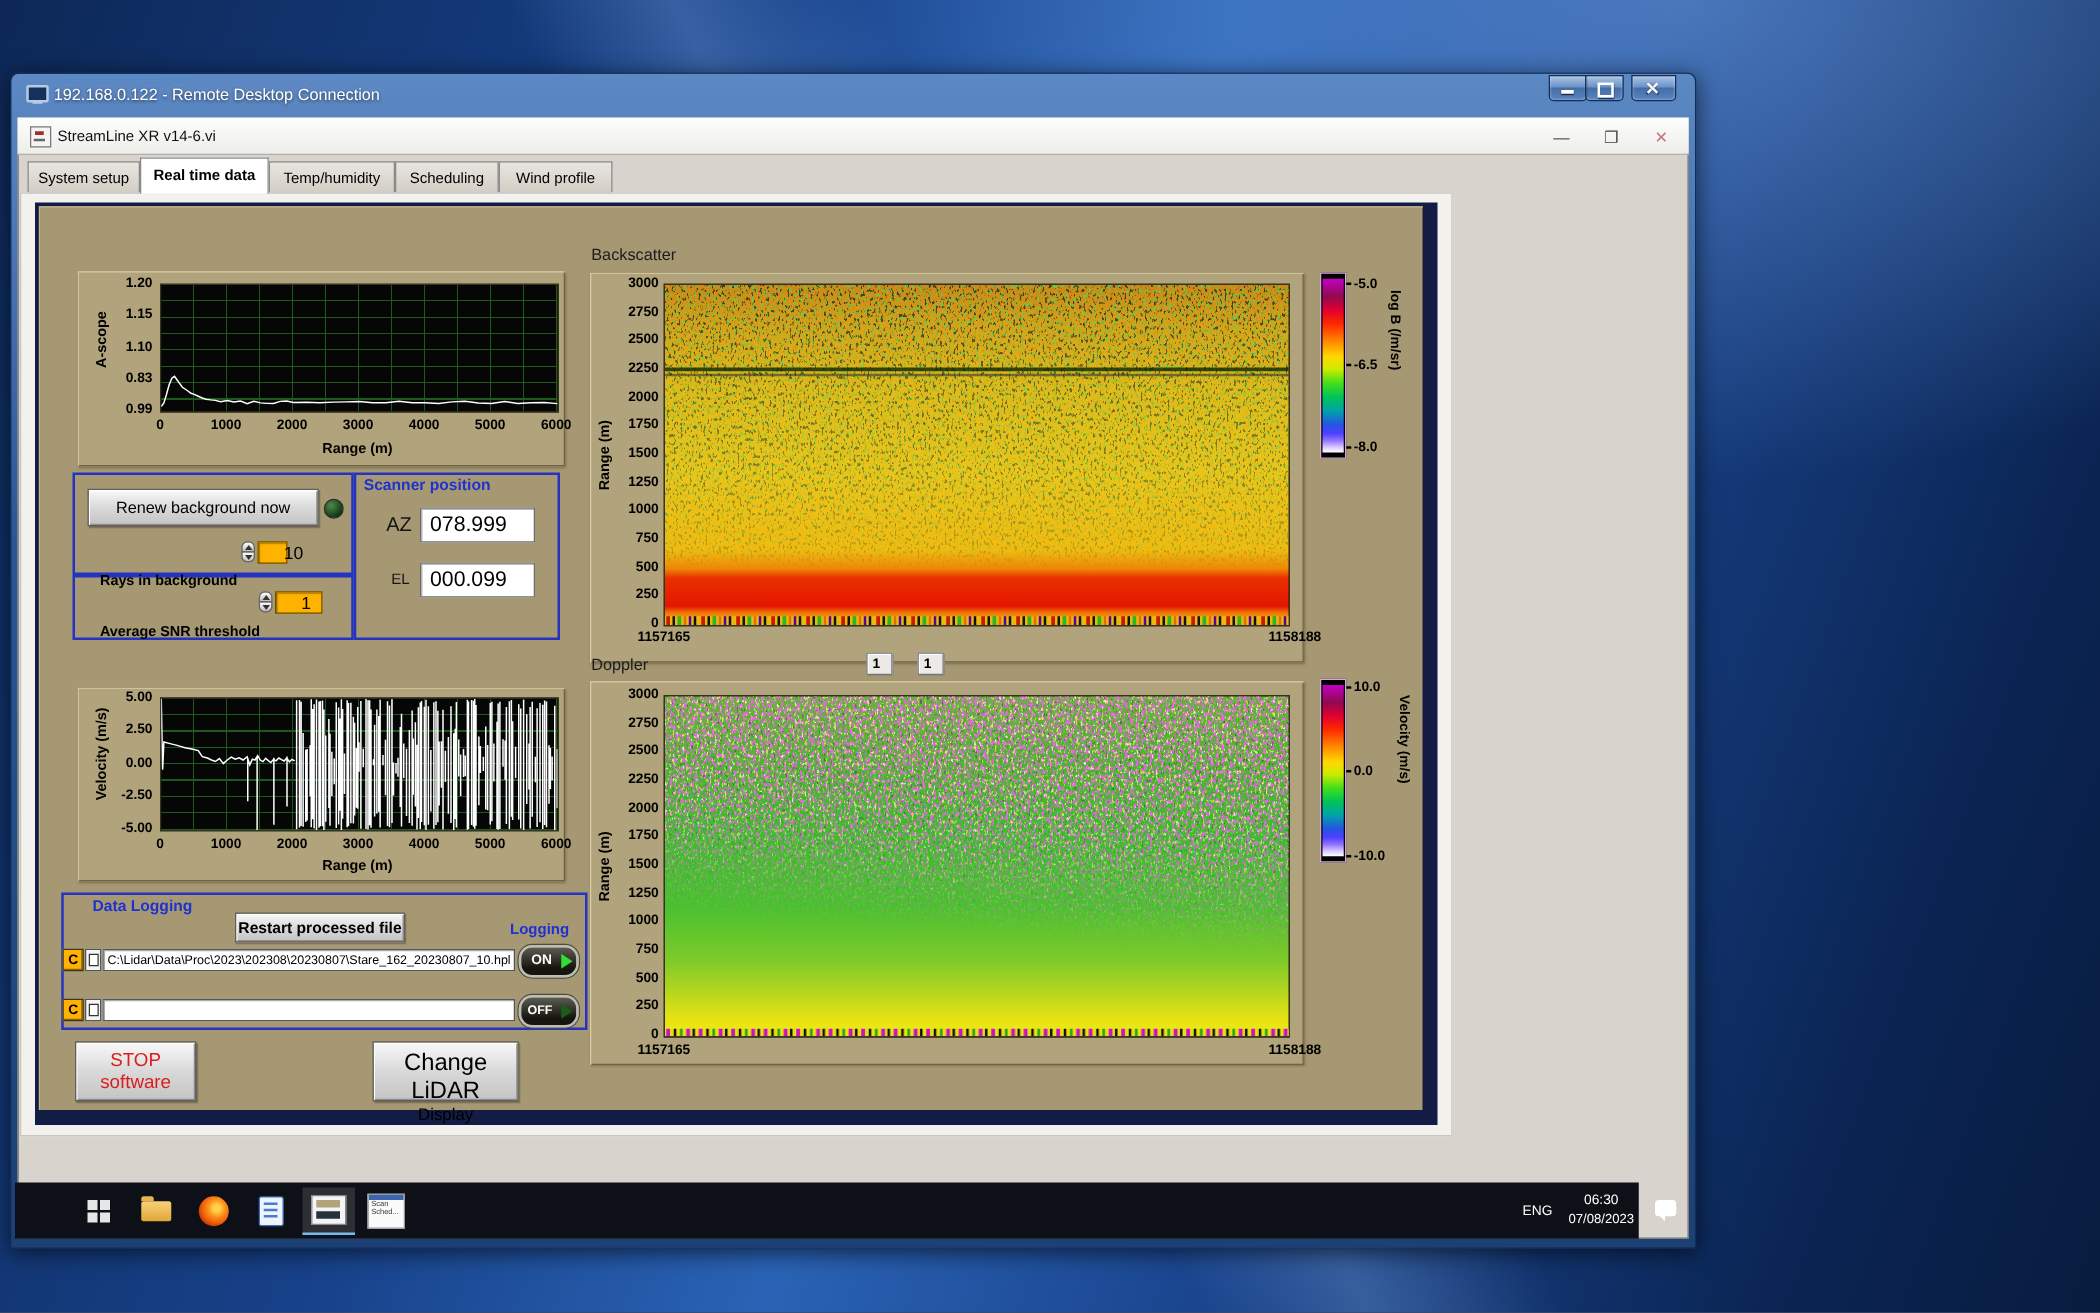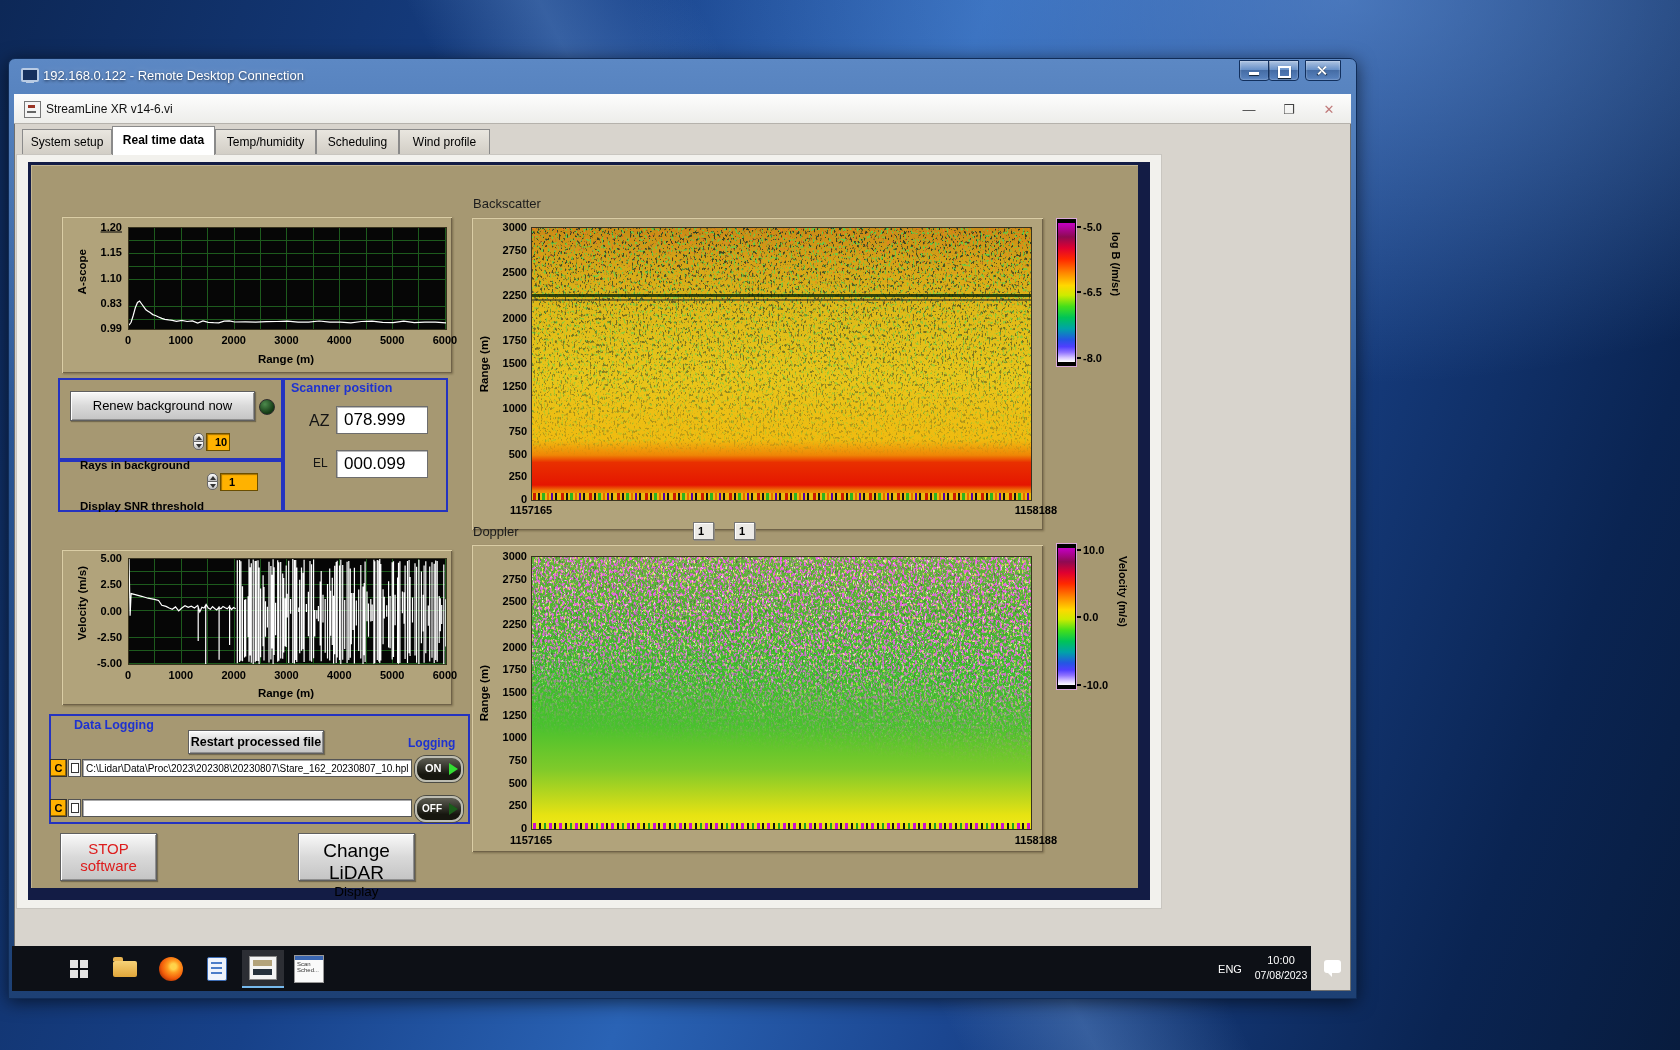--- a/index.html
+++ b/index.html
@@ -59,21 +59,21 @@
   .cb-grad{width:100%;height:100%;}
   .cb-bs,.cb-dp{background:linear-gradient(180deg,#c400c4 0%,#8e0a52 10%,#e00030 18%,#ff2800 26%,#ff8800 36%,#ffd800 45%,#cdeb00 52%,#45df1a 60%,#00c457 68%,#00a3a8 76%,#2455e4 84%,#4f3fff 89%,#8f72ff 93%,#d9c8ff 97%,#ffffff 100%);}
   .cblab{position:absolute;font-size:11px;font-weight:bold;color:#000;transform:translateY(-50%);white-space:nowrap;}
   .cbdash{position:absolute;width:4px;height:2px;background:#000;}
   
   .bluebox{position:absolute;border:2px solid #2433c0;box-sizing:border-box;}
   .btn3d{position:absolute;background:linear-gradient(#f9f9f9,#d9d9d9 50%,#c4c4c4);border:1px solid #5f5f5f;box-shadow:inset 1px 1px 0 #ffffff,inset -1px -1px 0 #8f8f8f,1px 1px 1px rgba(0,0,0,.3);
     color:#000;text-align:center;cursor:default;box-sizing:border-box;}
   .lbl{position:absolute;font-size:11.5px;font-weight:bold;color:#000;white-space:nowrap;margin-top:22px;}
   .bluelbl{position:absolute;font-size:12.5px;font-weight:bold;color:#1e32d0;white-space:nowrap;}
-  .orangebox{position:absolute;background:#ffb200;border:1px solid #6b4e00;box-shadow:inset 1px 1px 1px rgba(90,60,0,.55);font-size:11px;font-weight:bold;color:#000;line-height:16px;padding-left:8px;box-sizing:border-box;}
+  .orangebox{position:absolute;background:#ffb200;border:1px solid #6b4e00;box-shadow:inset 1px 1px 1px rgba(90,60,0,.55);font-size:14px;font-weight:normal;color:#000;line-height:16px;padding-left:20px;box-sizing:border-box;}
   .whitebox{position:absolute;background:#fff;border:1px solid #6d6d6d;box-shadow:inset 1px 1px 0 #b9b9b9;font-size:17px;color:#000;box-sizing:border-box;}
   .led{position:absolute;width:14px;height:14px;border-radius:50%;border:1px solid #2c2c2c;background:radial-gradient(circle at 35% 30%,#4d8a4d,#143a14 70%);}
   .spin{position:absolute;width:11px;height:18px;}
   .spin .su,.spin .sd{position:relative;width:11px;height:9px;background:linear-gradient(#ffffff,#bdbdbd);border:1px solid #666;box-sizing:border-box;}
   .spin .su{border-radius:5px 5px 1px 1px;}
   .spin .sd{border-radius:1px 1px 5px 5px;margin-top:-1px;}
   .spin .su::after{content:"";display:block;margin:2px auto 0;width:0;border-left:3px solid transparent;border-right:3px solid transparent;border-bottom:4px solid #333;}
   .spin .sd::after{content:"";display:block;margin:2px auto 0;width:0;border-left:3px solid transparent;border-right:3px solid transparent;border-top:4px solid #333;}
   .avgbox{position:absolute;width:21px;height:18px;background:#eceae6;border:1px solid #777;box-shadow:inset 1px 1px 0 #fff,1px 1px 0 #918b7e;font-size:11px;font-weight:bold;text-align:left;padding-left:4px;line-height:17px;box-sizing:border-box;}
   
@@ -152,21 +152,21 @@
   <div class="panel-in"></div>
 
   <div class="gframe" style="left:62px;top:217px;width:390px;height:156px;">
     <span class="rotl" style="left:14px;top:32px;">A-scope</span>
     <div class="plot grid" style="left:66px;top:10px;width:317px;height:101px;">
         <svg width="317" height="101">
           <path d="M0.0,97.2L2.1,94.3L4.2,87.5L6.3,79.8L8.5,74.5L10.6,73.1L12.7,76.0L14.8,78.9L16.9,81.8L19.0,83.2L21.1,84.6L23.8,86.6L26.4,87.5L29.6,89.0L32.8,90.4L35.9,91.4L39.6,91.9L43.3,92.3L47.5,93.4L52.8,92.4L58.1,93.5L63.4,92.9L68.7,95.0L74.0,93.0L79.3,94.3L84.5,94.7L89.8,94.8L95.1,93.1L100.4,92.8L105.7,94.0L116.2,93.9L126.8,94.1L137.4,93.7L147.9,93.5L158.5,93.2L169.1,94.2L179.6,94.2L190.2,93.0L200.8,94.2L211.3,94.2L221.9,94.8L232.5,93.5L243.0,93.1L253.6,94.4L264.2,94.7L274.7,93.2L285.3,94.7L295.9,94.2L306.4,94.1L317.0,94.9" fill="none" stroke="#ffffff" stroke-width="1.2"></path>
         </svg>
       </div>
     <span class="axlabel" style="left:224px;top:136px;">Range (m)</span>
-  <span class="ytick" style="top: 10px; right: 330px; text-decoration: underline;">1.20</span>
+  <span class="ytick" style="top: 10px; right: 330px;">1.20</span>
       <span class="ytick" style="top: 35.25px; right: 330px;">1.15</span>
       <span class="ytick" style="top: 60.5px; right: 330px;">1.10</span>
       <span class="ytick" style="top: 85.75px; right: 330px;">0.83</span>
       <span class="ytick" style="top: 111px; right: 330px;">0.99</span>
       <span class="xtick" style="left: 66px; top: 118px;">0</span>
       <span class="xtick" style="left: 118.83px; top: 118px;">1000</span>
       <span class="xtick" style="left: 171.66px; top: 118px;">2000</span>
       <span class="xtick" style="left: 224.49px; top: 118px;">3000</span>
       <span class="xtick" style="left: 277.32px; top: 118px;">4000</span>
       <span class="xtick" style="left: 330.15px; top: 118px;">5000</span>
@@ -180,21 +180,21 @@
   <div class="btn3d" style="left:70px;top:391px;width:185px;height:30px;font-size:13px;line-height:28px;">Renew background now</div>
   <div class="led" style="left:259px;top:399px;"></div>
 
   <span class="lbl" style="left:80px;top:437px;">Rays in background</span>
   <div class="spin" style="left:193px;top:433px;">
       <div class="su"></div>
       <div class="sd"></div>
     </div>
   <div class="orangebox" style="left:206px;top:433px;width:24px;height:18px;">10</div>
 
-  <span class="lbl" style="left:80px;top:478px;">Display SNR threshold</span>
+  <span class="lbl" style="left:80px;top:478px;">Average SNR threshold</span>
   <div class="spin" style="left:207px;top:473px;">
       <div class="su"></div>
       <div class="sd"></div>
     </div>
   <div class="orangebox" style="left:220px;top:473px;width:38px;height:18px;">1</div>
 
   <span class="bluelbl" style="left:291px;top:381px;">Scanner position</span>
   <span class="abs" style="left:309px;top:412px;font-size:16px;color:#141414;">AZ</span>
   <div class="whitebox" style="left:336px;top:406px;width:92px;height:28px;line-height:26px;padding-left:7px;">078.999</div>
   <span class="abs" style="left:313px;top:456px;font-size:12px;color:#141414;">EL</span>
@@ -474,19 +474,19 @@
         <span class="ico-app">
           <i></i>
           <b></b>
         </span>
       </div>
     <div class="tb-item" style="left:276px;">
         <span class="ico-scan">Scan Sched...</span>
       </div>
     <div class="tb-eng">ENG</div>
     <div class="tb-clock">
-      <div>10:00</div>
+      <div>06:30</div>
       <div style="font-size:10.5px;">07/08/2023</div>
     </div>
     <div class="tb-chat"></div>
   </div>
 
 </div>
 
 </body></html>

